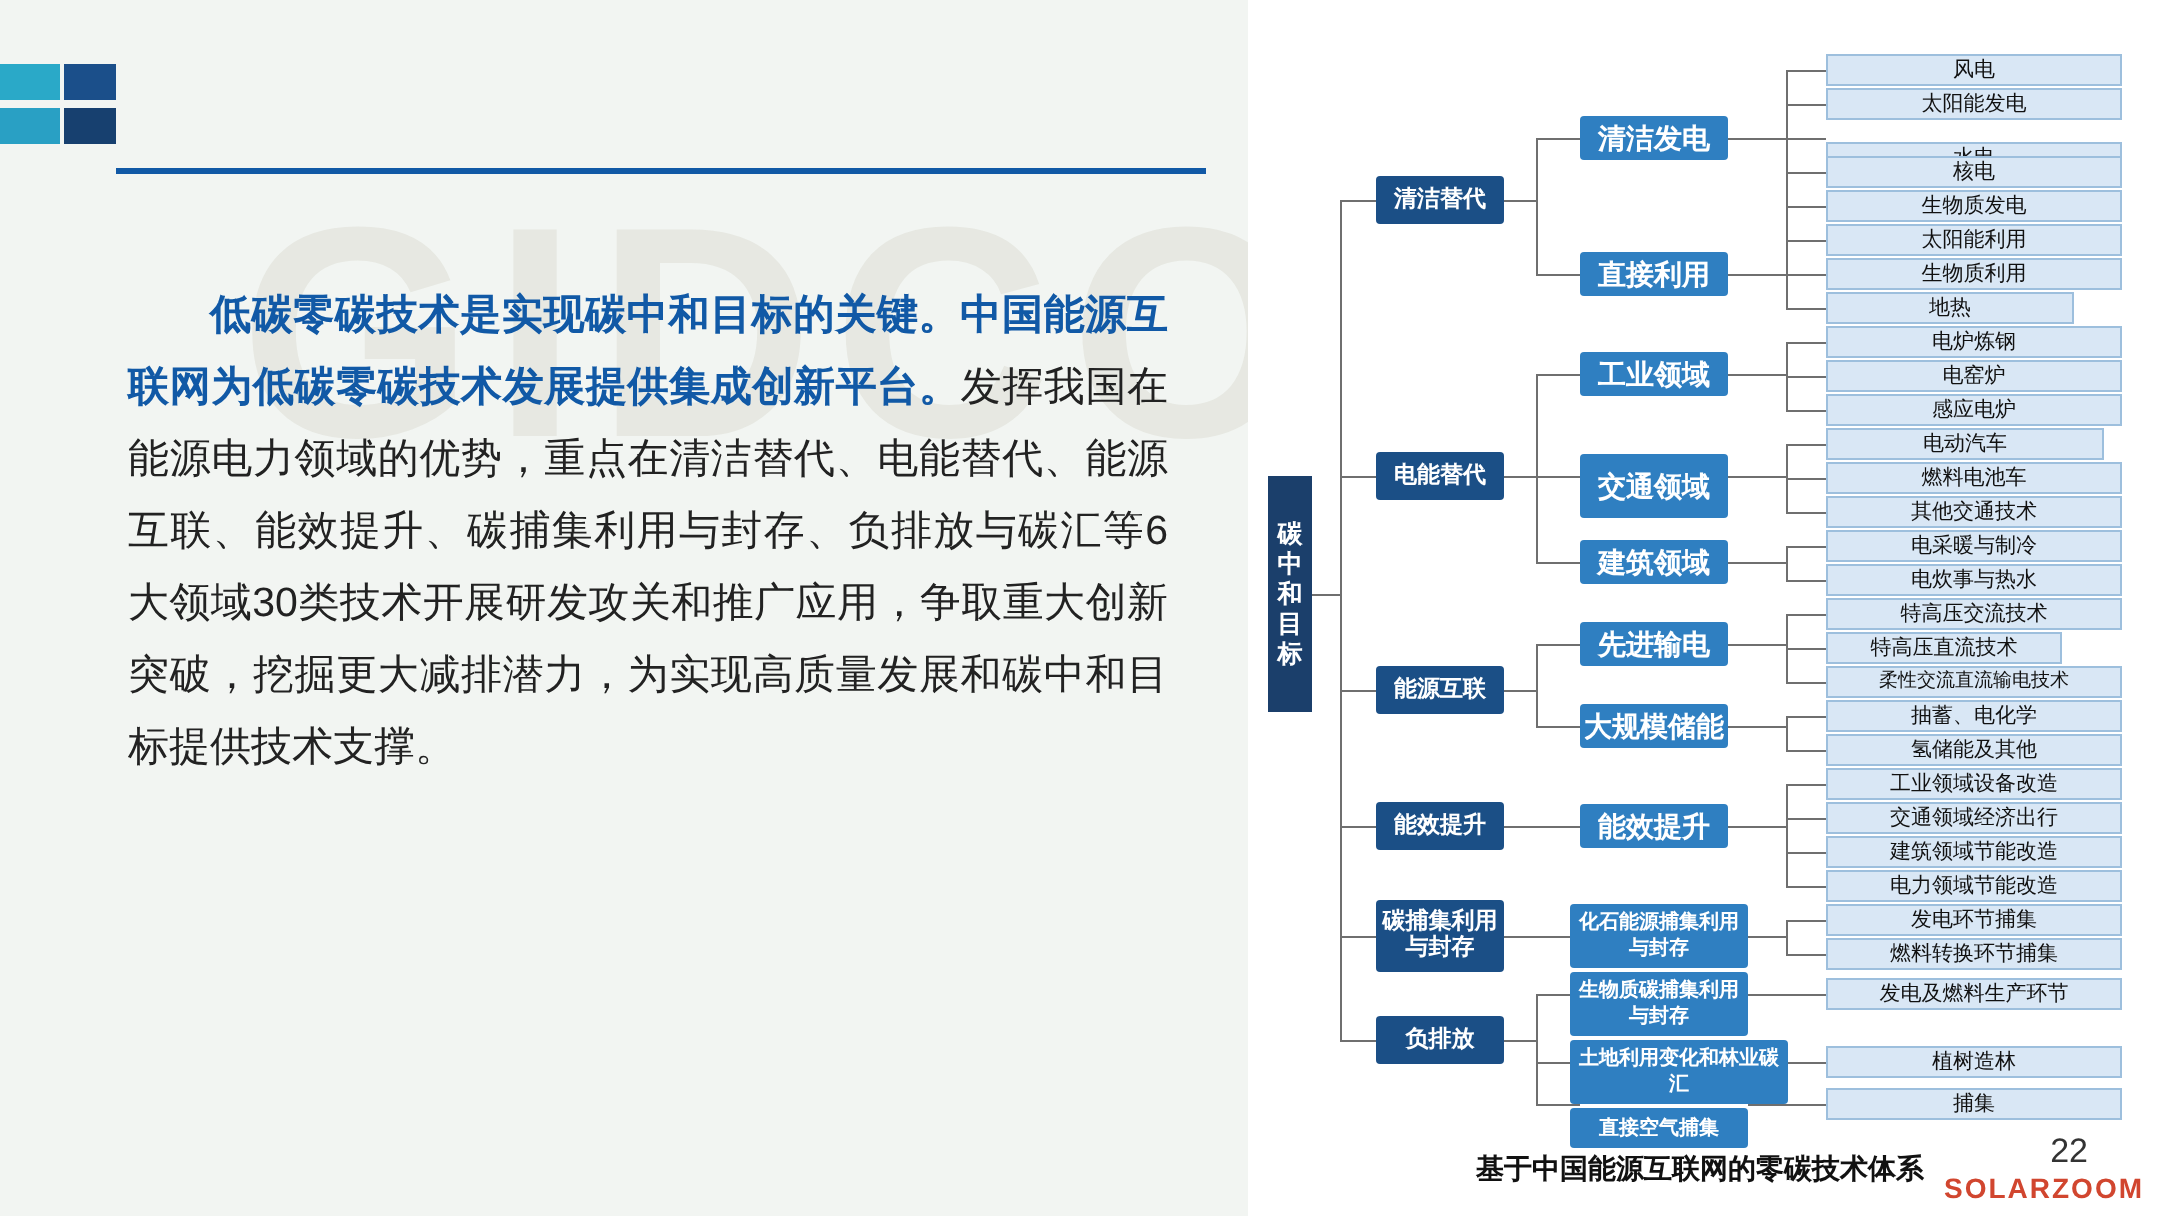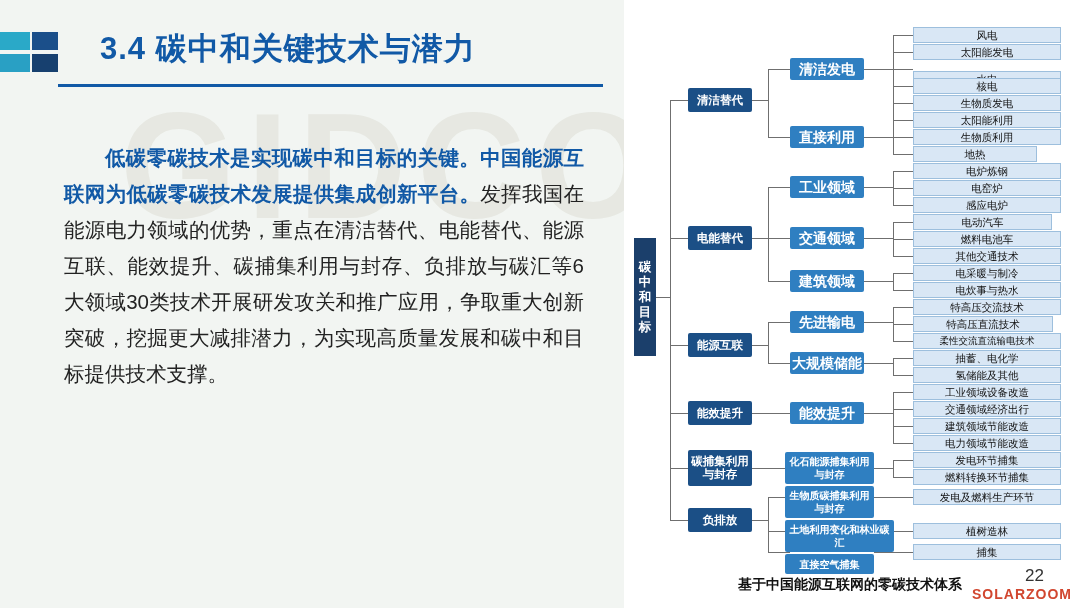--- a/index.html
+++ b/index.html
@@ -91,21 +91,20 @@
 <div class="slide">
 
   <div class="bar-teal"></div>
   <div class="bar-navy"></div>
   <div class="bar-teal2"></div>
   <div class="bar-navy2"></div>
 
   <div class="watermark">GIDCO</div>
   <div class="wm-right">ion</div>
 
-  <div class="title">3.4 碳中和关键技术与潜力</div>
   <div class="title-rule"></div>
 
   <div class="body-text">
     <p><span class="hl">低碳零碳技术是实现碳中和目标的关键。中国能源互联网为低碳零碳技术发展提供集成创新平台。</span><span>发挥我国在能源电力领域的优势，重点在清洁替代、电能替代、能源互联、能效提升、碳捕集利用与封存、负排放与碳汇等6大领域30类技术开展研发攻关和推广应用，争取重大创新突破，挖掘更大减排潜力，为实现高质量发展和碳中和目标提供技术支撑。</span></p>
   </div>
 
   <div class="diagram">
     
     
   </div>
@@ -208,21 +207,21 @@
   <div class="bx lvl1" style="left:688px;top:88px;width:64px;height:24px;">清洁替代</div>
   <div class="bx lvl1" style="left:688px;top:226px;width:64px;height:24px;">电能替代</div>
   <div class="bx lvl1" style="left:688px;top:333px;width:64px;height:24px;">能源互联</div>
   <div class="bx lvl1" style="left:688px;top:401px;width:64px;height:24px;">能效提升</div>
   <div class="bx lvl1" style="left:688px;top:450px;width:64px;height:36px;padding:2px;">碳捕集利用与封存</div>
   <div class="bx lvl1" style="left:688px;top:508px;width:64px;height:24px;">负排放</div>
 
   <div class="bx lvl2" style="left:790px;top:58px;width:74px;height:22px;">清洁发电</div>
   <div class="bx lvl2" style="left:790px;top:126px;width:74px;height:22px;">直接利用</div>
   <div class="bx lvl2" style="left:790px;top:176px;width:74px;height:22px;">工业领域</div>
-  <div class="bx lvl2" style="left:790px;top:227px;width:74px;height:22px;">交通领域</div>
+  <div class="bx lvl2" style="left:790px;top:227px;width:74px;height:32px;">交通领域</div>
   <div class="bx lvl2" style="left:790px;top:270px;width:74px;height:22px;">建筑领域</div>
   <div class="bx lvl2" style="left:790px;top:311px;width:74px;height:22px;text-align:center;">先进输电</div>
   <div class="bx lvl2" style="left:790px;top:352px;width:74px;height:22px;">大规模储能</div>
   <div class="bx lvl2" style="left:790px;top:402px;width:74px;height:22px;">能效提升</div>
   <div class="bx lvl2" style="left:785px;top:486px;width:89px;height:32px;font-size:10px;padding:1px;">生物质碳捕集利用与封存</div>
   <div class="bx lvl2" style="left:785px;top:452px;width:89px;height:32px;font-size:10px;padding:1px;">化石能源捕集利用与封存</div>
   <div class="bx lvl2" style="left:785px;top:520px;width:109px;height:32px;font-size:10px;padding:1px;">土地利用变化和林业碳汇</div>
   <div class="bx lvl2" style="left:785px;top:554px;width:89px;height:20px;font-size:10px;padding:1px;">直接空气捕集</div>
 
   <div class="bx lvl3" style="left:913px;top:27px;width:148px;height:16px;">风电</div>
@@ -235,21 +234,21 @@
   <div class="bx lvl3" style="left:913px;top:146px;width:124px;height:16px;">地热</div>
   <div class="bx lvl3" style="left:913px;top:163px;width:148px;height:16px;">电炉炼钢</div>
   <div class="bx lvl3" style="left:913px;top:180px;width:148px;height:16px;">电窑炉</div>
   <div class="bx lvl3" style="left:913px;top:197px;width:148px;height:16px;">感应电炉</div>
   <div class="bx lvl3" style="left:913px;top:214px;width:139px;height:16px;">电动汽车</div>
   <div class="bx lvl3" style="left:913px;top:231px;width:148px;height:16px;">燃料电池车</div>
   <div class="bx lvl3" style="left:913px;top:248px;width:148px;height:16px;">其他交通技术</div>
   <div class="bx lvl3" style="left:913px;top:265px;width:148px;height:16px;">电采暖与制冷</div>
   <div class="bx lvl3" style="left:913px;top:282px;width:148px;height:16px;">电炊事与热水</div>
   <div class="bx lvl3" style="left:913px;top:299px;width:148px;height:16px;">特高压交流技术</div>
-  <div class="bx lvl3" style="left:913px;top:316px;width:140px;height:16px;">特高压直流技术</div>
+  <div class="bx lvl3" style="left:913px;top:316px;width:118px;height:16px;">特高压直流技术</div>
   <div class="bx lvl3" style="left:913px;top:333px;width:148px;height:16px;font-size:9.5px;">柔性交流直流输电技术</div>
   <div class="bx lvl3" style="left:913px;top:350px;width:148px;height:16px;">抽蓄、电化学</div>
   <div class="bx lvl3" style="left:913px;top:367px;width:148px;height:16px;">氢储能及其他</div>
   <div class="bx lvl3" style="left:913px;top:384px;width:148px;height:16px;">工业领域设备改造</div>
   <div class="bx lvl3" style="left:913px;top:401px;width:148px;height:16px;">交通领域经济出行</div>
   <div class="bx lvl3" style="left:913px;top:418px;width:148px;height:16px;">建筑领域节能改造</div>
   <div class="bx lvl3" style="left:913px;top:435px;width:148px;height:16px;">电力领域节能改造</div>
   <div class="bx lvl3" style="left:913px;top:452px;width:148px;height:16px;">发电环节捕集</div>
   <div class="bx lvl3" style="left:913px;top:469px;width:148px;height:16px;">燃料转换环节捕集</div>
   <div class="bx lvl3" style="left:913px;top:489px;width:148px;height:16px;">发电及燃料生产环节</div>

